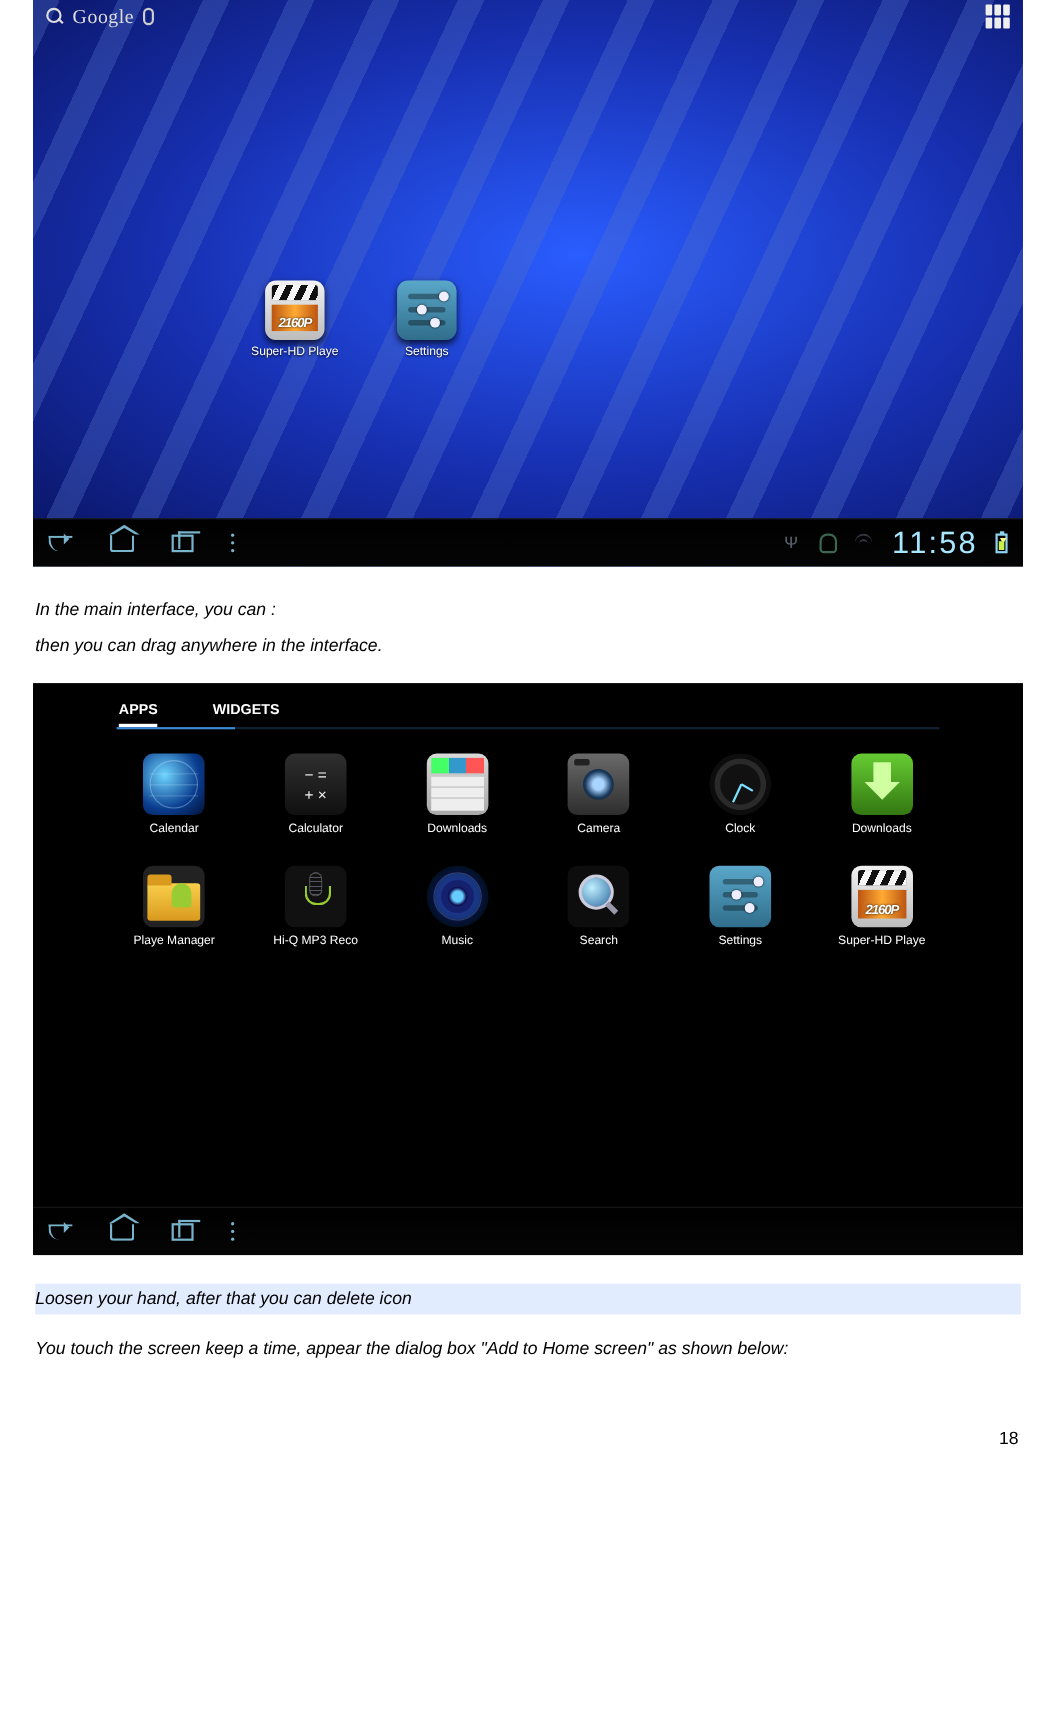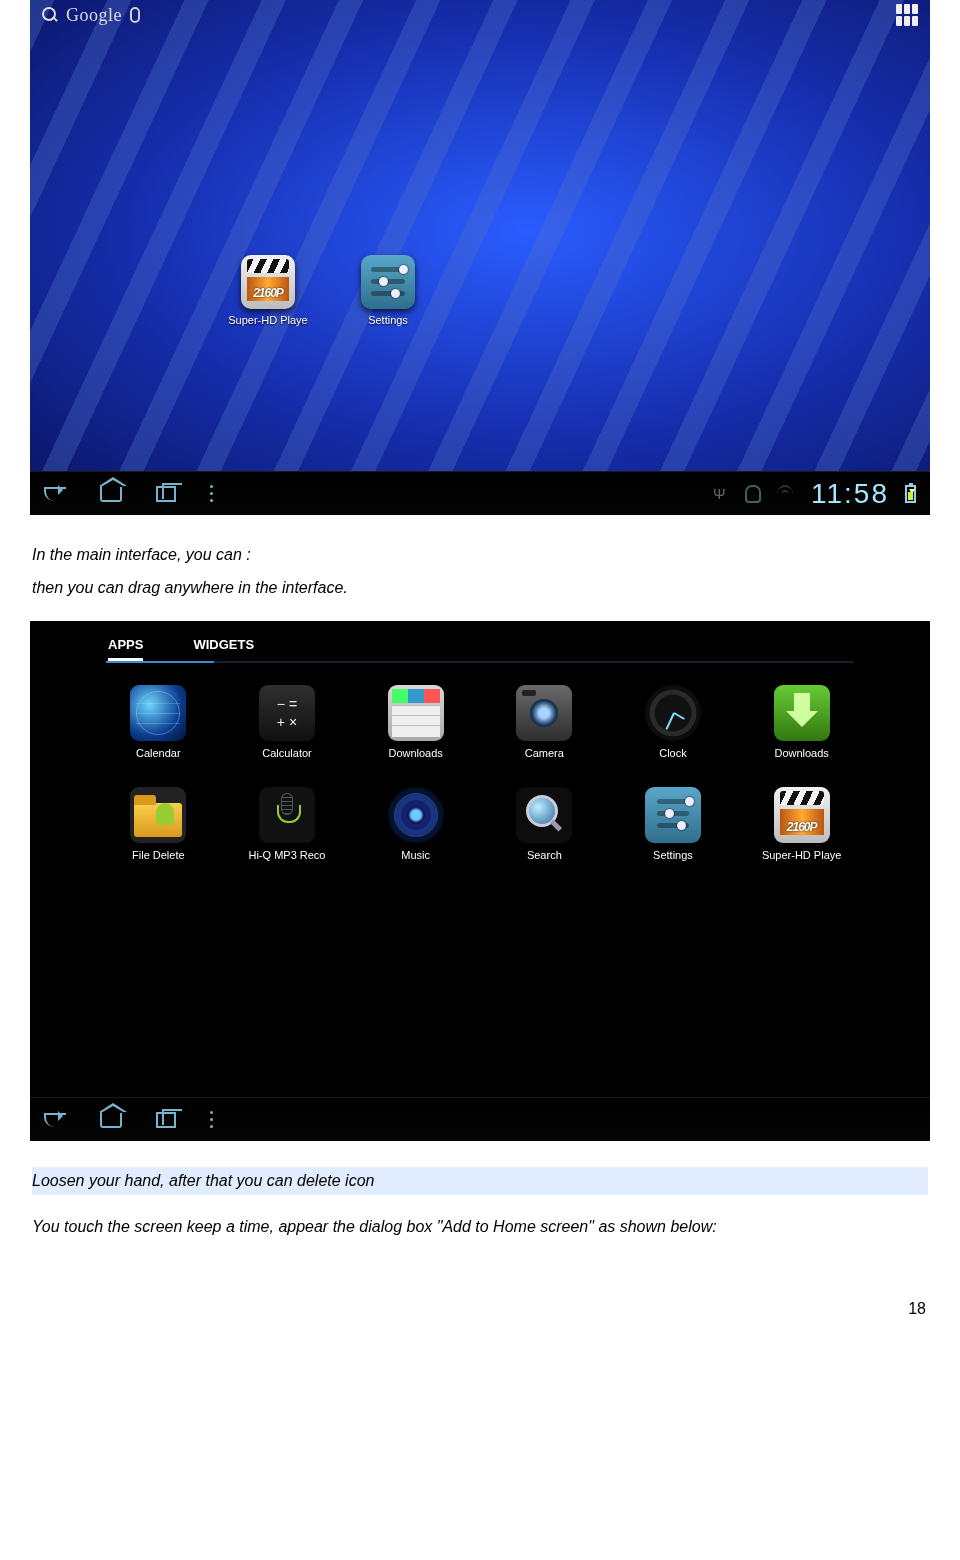--- a/index.html
+++ b/index.html
@@ -226,21 +226,21 @@
         <div class="app-label">Clock</div>
       </div>
       <div class="app">
         <div class="app-ico ic-down"></div>
         <div class="app-label">Downloads</div>
       </div>
       <div class="app">
         <div class="app-ico ic-folder">
             <div class="droid"></div>
           </div>
-        <div class="app-label">File Delete</div>
+        <div class="app-label">Playe Manager</div>
       </div>
       <div class="app">
         <div class="app-ico ic-mic"></div>
         <div class="app-label">Hi-Q MP3 Reco</div>
       </div>
       <div class="app">
         <div class="app-ico ic-music"></div>
         <div class="app-label">Music</div>
       </div>
       <div class="app">

